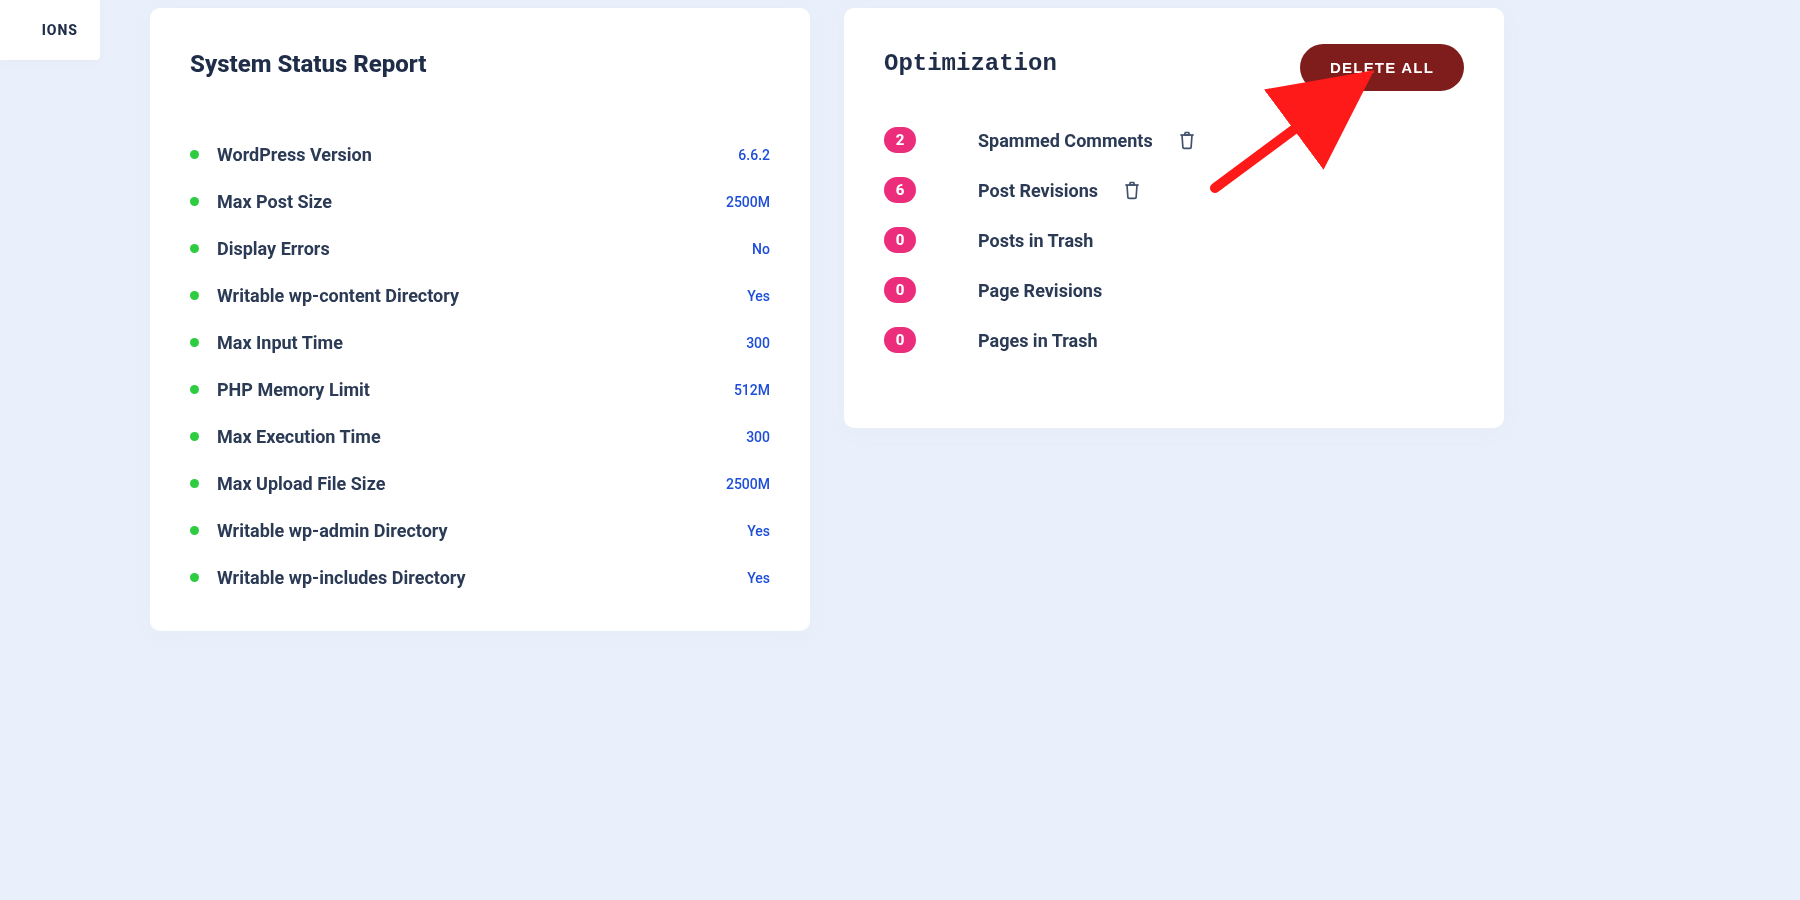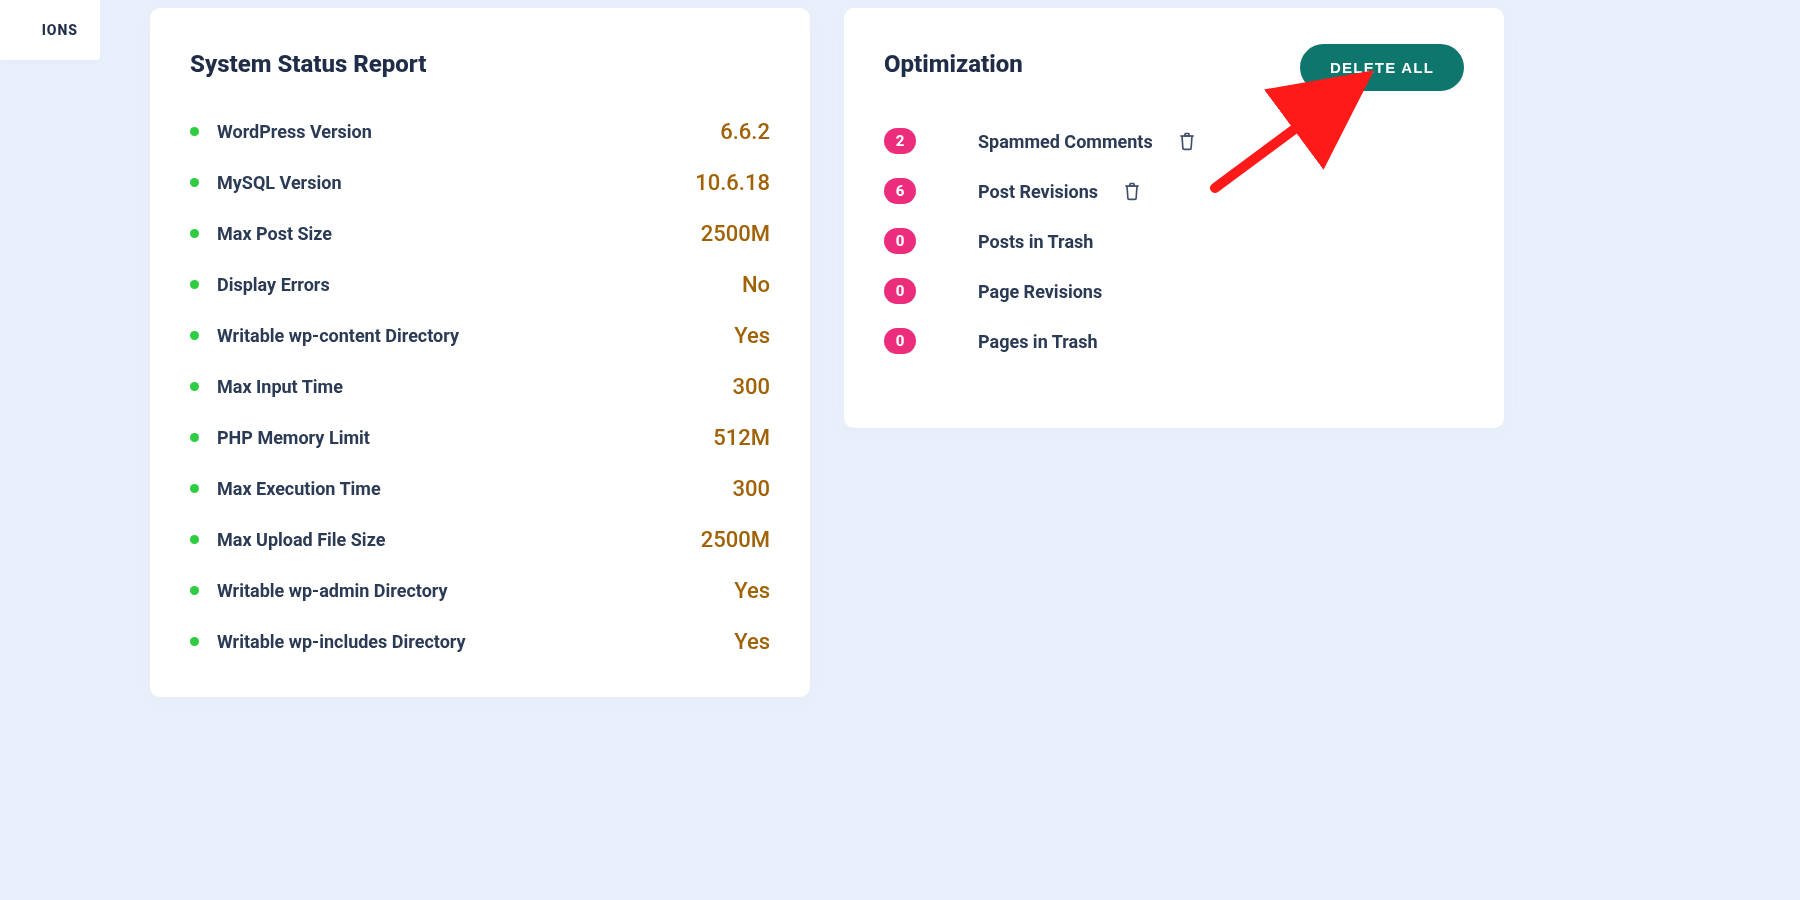--- a/index.html
+++ b/index.html
@@ -46,23 +46,23 @@
       padding: 42px 40px 30px 40px;
       box-shadow: 0 4px 20px rgba(90,110,160,0.04);
     }
     .card-left { width: 660px; }
     .card-right { width: 660px; position: relative; min-height: 420px; }
 
     .card h2 {
       font-size: 24px;
       font-weight: 800;
       color: #1f2d48;
-      margin-bottom: 28px;
-    }
-    .card-right h2 { margin-bottom: 38px; }
+      margin-bottom: 53px;
+    }
+    .card-right h2 { margin-bottom: 38px; font-family: Liberation Mono, monospace; }
 
     .status-row {
       display: flex;
       justify-content: space-between;
       align-items: center;
       padding: 13px 0;
     }
     .status-left {
       display: flex;
       align-items: center;
@@ -75,30 +75,30 @@
       border-radius: 50%;
       background: #2ecc40;
       flex-shrink: 0;
     }
     .status-label {
       font-size: 18px;
       font-weight: 700;
       color: #2b3a55;
     }
     .status-value {
-      font-size: 22px;
-      color: #a16207;
+      font-size: 14px;
+      color: #1d4ed8;
       font-weight: 500;
     }
 
     .delete-all-btn {
       position: absolute;
       top: 36px;
       right: 40px;
-      background: #0f766e;
+      background: #7f1d1d;
       color: #fff;
       font-weight: 800;
       font-size: 15px;
       letter-spacing: 1.2px;
       border: none;
       border-radius: 999px;
       padding: 15px 30px;
       cursor: pointer;
     }
 
@@ -161,27 +161,20 @@
         <div class="status-row">
           <div class="status-left">
             <span class="dot"></span>
             <span class="status-label">WordPress Version</span>
           </div>
           <span class="status-value">6.6.2</span>
         </div>
         <div class="status-row">
           <div class="status-left">
             <span class="dot"></span>
-            <span class="status-label">MySQL Version</span>
-          </div>
-          <span class="status-value">10.6.18</span>
-        </div>
-        <div class="status-row">
-          <div class="status-left">
-            <span class="dot"></span>
             <span class="status-label">Max Post Size</span>
           </div>
           <span class="status-value">2500M</span>
         </div>
         <div class="status-row">
           <div class="status-left">
             <span class="dot"></span>
             <span class="status-label">Display Errors</span>
           </div>
           <span class="status-value">No</span>

